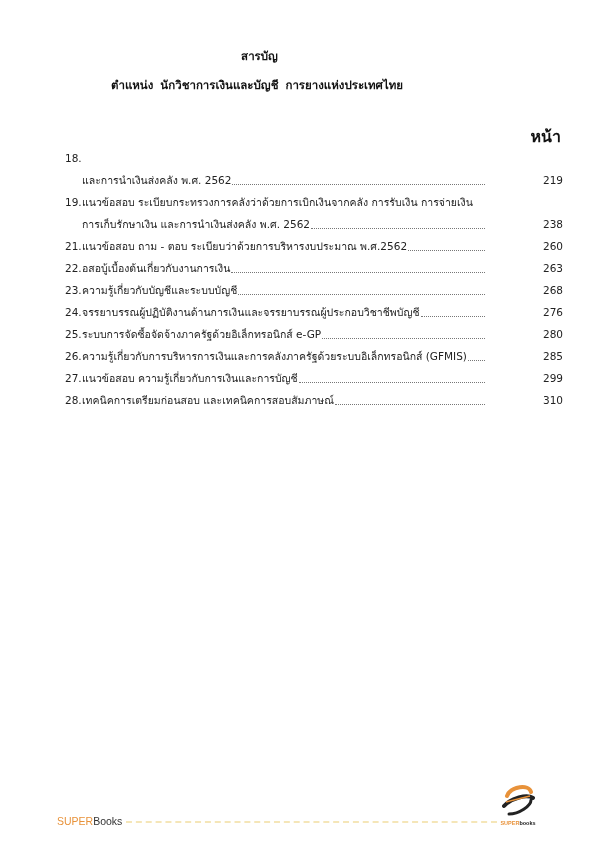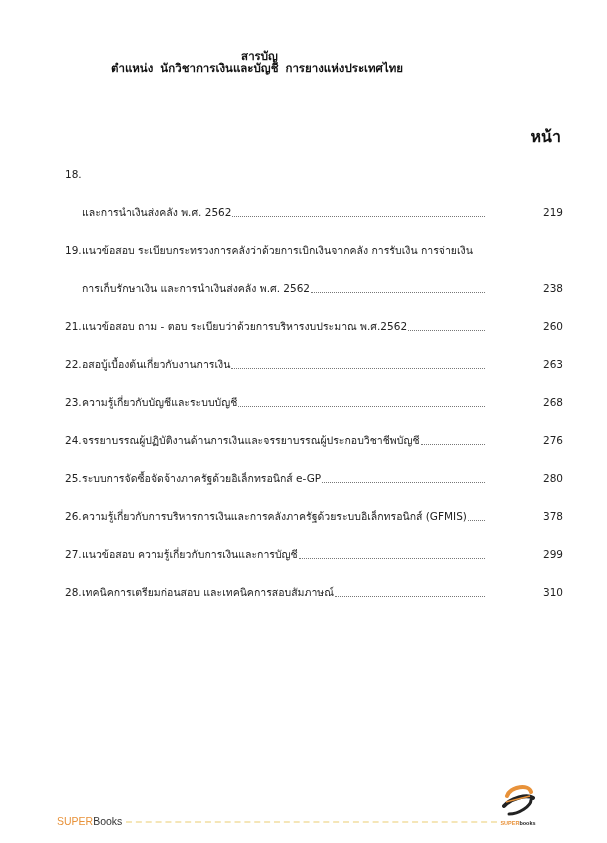--- a/index.html
+++ b/index.html
@@ -6,32 +6,32 @@
     html, body { width: 607px; height: 843px; background: #ffffff; overflow: hidden; }
     body { position: relative; font-family: "DejaVu Sans", "Liberation Sans", sans-serif; color: #1a1a1a; }
 
     .page { position: absolute; left: 0; top: 0; width: 607px; height: 843px; background: #fff; }
 
     .title {
       position: absolute; left: 0; width: 519px; top: 47px;
       text-align: center; font-size: 11.5px; font-weight: bold; color: #111;
     }
     .subtitle {
-      position: absolute; left: 0; width: 514px; top: 59px;
+      position: absolute; left: 0; width: 514px; top: 76px;
       text-align: center; font-size: 11.5px; font-weight: bold; color: #111;
       word-spacing: 3px;
     }
     .page-col-header {
       position: absolute; top: 124px; right: 46px;
       font-size: 16px; font-weight: bold; color: #111;
     }
 
     .toc { position: absolute; left: 65px; top: 147px; width: 498px; }
     .entry { position: relative; font-size: 10.5px; line-height: 22px; color: #222; }
-    .entry-line { position: relative; display: flex; align-items: flex-end; height: 22px; white-space: nowrap; margin-top: 16px; }
+    .entry-line { position: relative; display: flex; align-items: flex-end; height: 22px; white-space: nowrap; }
     .entry-line .num { width: 17px; flex: none; }
     .entry-line .indent { width: 17px; flex: none; }
     .entry-line .text { flex: none; }
     .entry-line .leader {
       flex: 1 1 auto; margin: 0 6px 0 1px;
       border-bottom: 1px dotted #777; height: 1px; align-self: flex-end; margin-bottom: 6px;
       max-width: 100%;
     }
     .entry-line .pg { width: 40px; flex: none; text-align: right; margin-left: auto; }
 
@@ -126,21 +126,21 @@
           <span class="text">ระบบการจัดซื้อจัดจ้างภาครัฐด้วยอิเล็กทรอนิกส์ e-GP</span>
           <span class="leader" style="margin-right: 38px;"></span>
           <span class="pg">280</span>
         </div>
       </div>
       <div class="entry">
         <div class="entry-line">
           <span class="num">26.</span>
           <span class="text">ความรู้เกี่ยวกับการบริหารการเงินและการคลังภาครัฐด้วยระบบอิเล็กทรอนิกส์ (GFMIS)</span>
           <span class="leader" style="margin-right: 38px;"></span>
-          <span class="pg">378</span>
+          <span class="pg">285</span>
         </div>
       </div>
       <div class="entry">
         <div class="entry-line">
           <span class="num">27.</span>
           <span class="text">แนวข้อสอบ ความรู้เกี่ยวกับการเงินและการบัญชี</span>
           <span class="leader" style="margin-right: 38px;"></span>
           <span class="pg">299</span>
         </div>
       </div>

